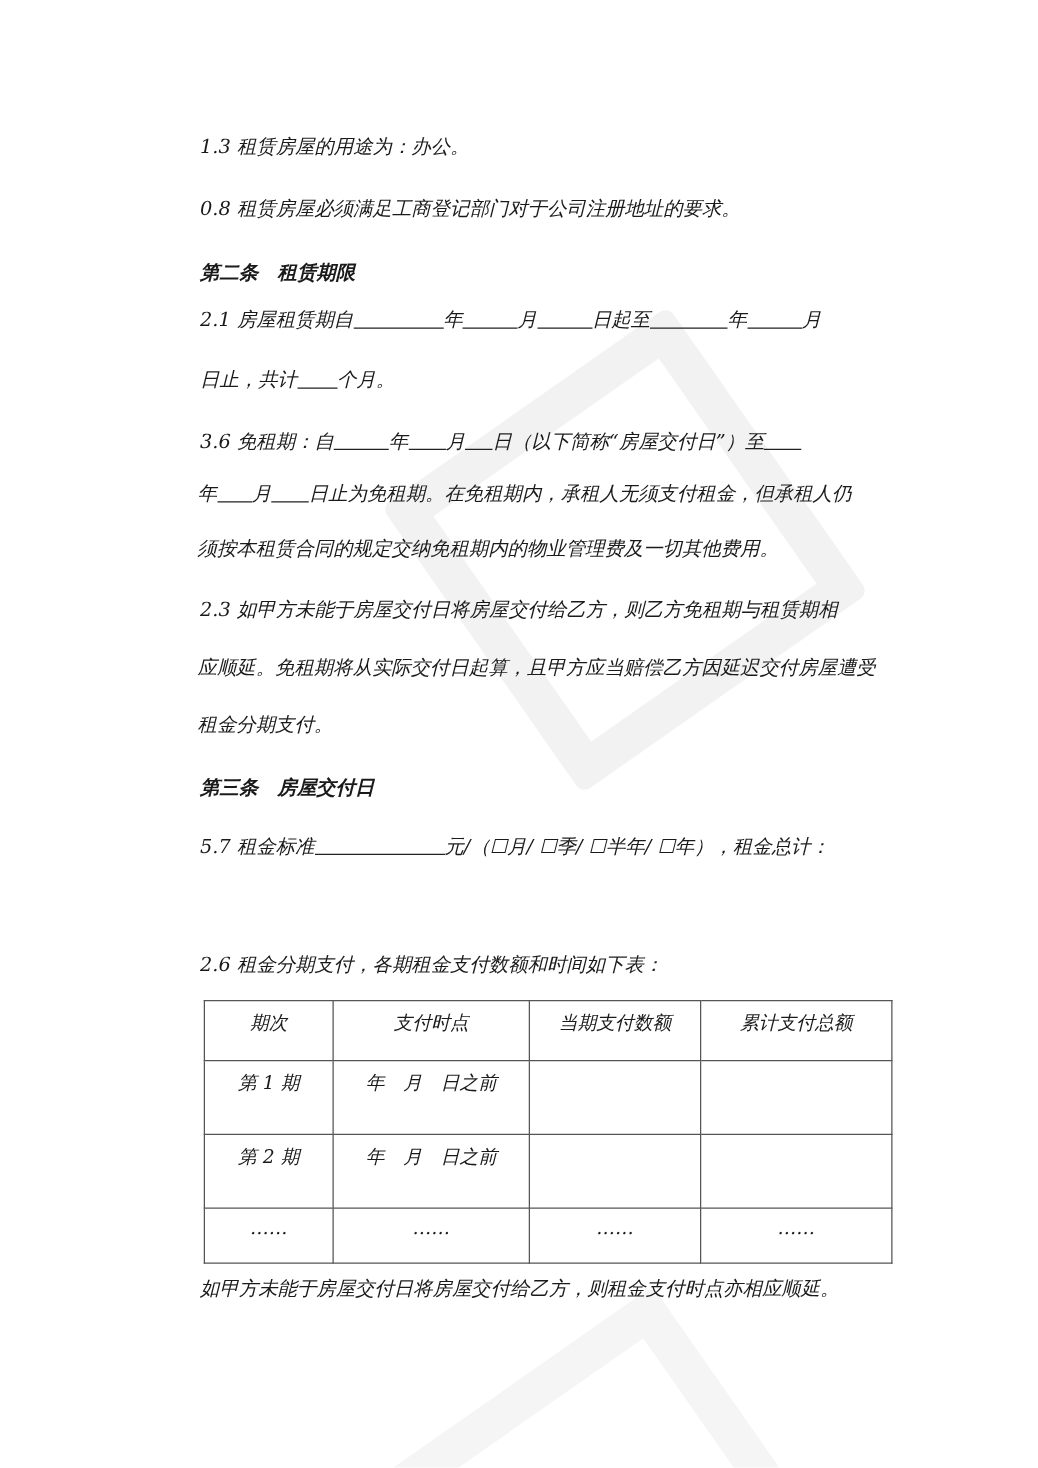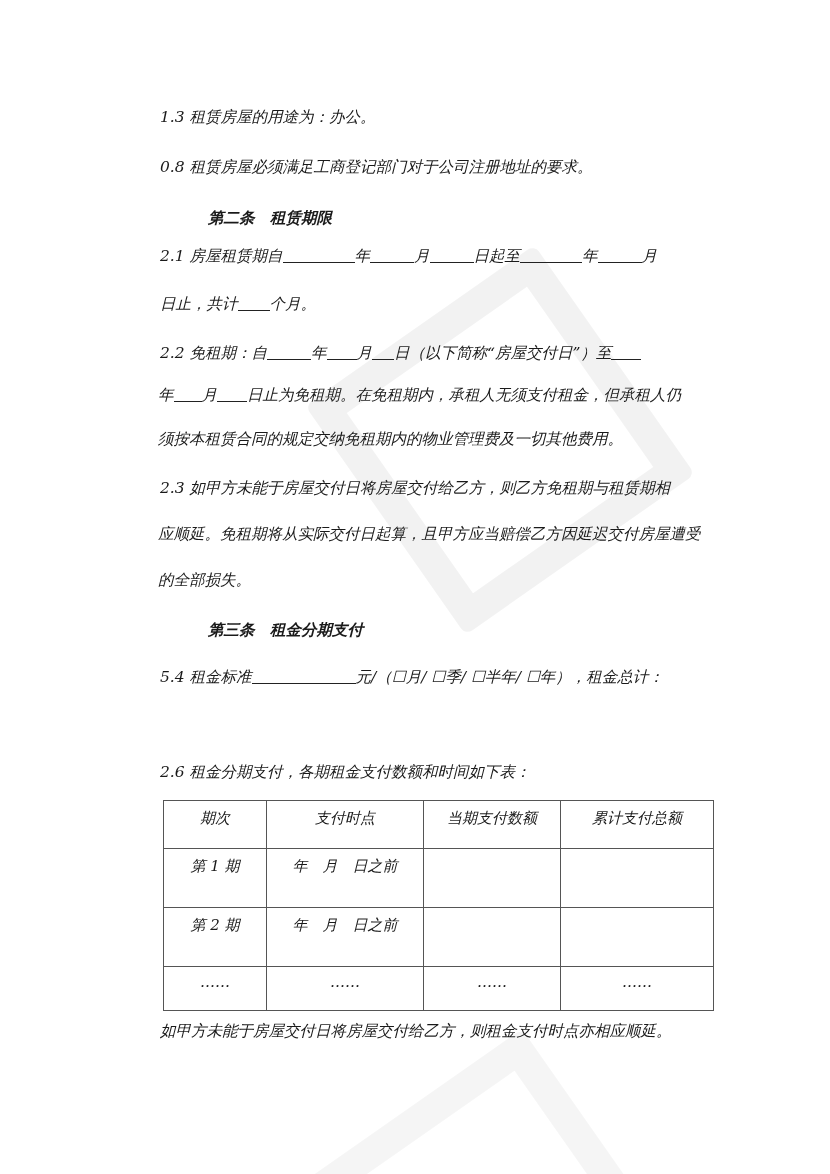--- a/index.html
+++ b/index.html
@@ -4,21 +4,21 @@
 <style>
   html, body { margin: 0; padding: 0; background: #ffffff; }
   body { width: 830px; height: 1174px; position: relative; overflow: hidden;
          font-family: "DejaVu Serif", "Liberation Serif", serif; color: #1a1a1a; }
   .page { position: absolute; left: 0; top: 0; width: 754px; height: 1174px; font-style: italic; }
   .watermark { position: absolute; left: 360px; top: 300px; width: 220px; height: 220px;
                transform: rotate(-35deg); opacity: 0.05; border: 30px solid #000; border-radius: 8px; }
   .watermark2 { position: absolute; left: 360px; top: 1080px; width: 200px; height: 200px;
                transform: rotate(-35deg); opacity: 0.04; border: 30px solid #000; border-radius: 8px; }
   .line { position: absolute; left: 160px; font-size: 15.5px; white-space: nowrap; line-height: 20px; }
-  .heading { font-weight: bold; margin-left: 48px; }
+  .heading { font-weight: bold; }
   .blank { display: inline-block; border-bottom: 1px solid #222; height: 16px; vertical-align: -2px; }
   table.pay { position: absolute; left: 163px; top: 800px; border-collapse: collapse;
               font-size: 15px; }
   table.pay td, table.pay th { border: 1.5px solid #555; font-weight: normal; text-align: center;
               vertical-align: top; padding-top: 8px; margin-top: 36px; }
   table.pay th { height: 38px; }
   table.pay td { height: 49px; }
   table.pay tr.dots td { height: 36px; padding-top: 6px; }
 </style>
 </head>
@@ -34,35 +34,35 @@
   <div class="line heading" style="top:208px">第二条　租赁期限</div>
 
   <div class="line" style="top:246px">
     <span>2.1  房屋租赁期自</span><span class="blank" style="width:72px"></span><span>年</span><span class="blank" style="width:44px"></span><span>月</span><span class="blank" style="width:44px"></span><span>日起至</span><span class="blank" style="width:62px"></span><span>年</span><span class="blank" style="width:44px"></span><span>月</span>
   </div>
   <div class="line" style="top:294px">
     <span>日止，共计</span><span class="blank" style="width:32px"></span><span>个月。</span>
   </div>
 
   <div class="line" style="top:343px">
-    <span>2.2 免租期：自</span><span class="blank" style="width:44px"></span><span>年</span><span class="blank" style="width:30px"></span><span>月</span><span class="blank" style="width:22px"></span><span>日（以下简称“房屋交付日”）至</span><span class="blank" style="width:30px"></span>
+    <span>3.6 免租期：自</span><span class="blank" style="width:44px"></span><span>年</span><span class="blank" style="width:30px"></span><span>月</span><span class="blank" style="width:22px"></span><span>日（以下简称“房屋交付日”）至</span><span class="blank" style="width:30px"></span>
   </div>
   <div class="line" style="top:385px;left:158px">
     <span>年</span><span class="blank" style="width:28px"></span><span>月</span><span class="blank" style="width:30px"></span><span>日止为免租期。在免租期内，承租人无须支付租金，但承租人仍</span>
   </div>
   <div class="line" style="top:429px;left:158px">须按本租赁合同的规定交纳免租期内的物业管理费及一切其他费用。</div>
 
   <div class="line" style="top:478px">2.3 如甲方未能于房屋交付日将房屋交付给乙方，则乙方免租期与租赁期相</div>
   <div class="line" style="top:524px;left:158px">应顺延。免租期将从实际交付日起算，且甲方应当赔偿乙方因延迟交付房屋遭受</div>
-  <div class="line" style="top:570px;left:158px">的全部损失。</div>
+  <div class="line" style="top:570px;left:158px">租金分期支付。</div>
 
-  <div class="line heading" style="top:620px">第三条　租金分期支付</div>
+  <div class="line heading" style="top:620px">第三条　房屋交付日</div>
 
   <div class="line" style="top:667px">
-    <span>5.4  租金标准</span><span class="blank" style="width:104px"></span><span>元/（☐月/ ☐季/ ☐半年/ ☐年），租金总计：</span>
+    <span>5.7  租金标准</span><span class="blank" style="width:104px"></span><span>元/（☐月/ ☐季/ ☐半年/ ☐年），租金总计：</span>
   </div>
 
   <div class="line" style="top:762px">2.6 租金分期支付，各期租金支付数额和时间如下表：</div>
 
   <table class="pay">
     <tbody>
         <tr>
       <th style="width:100px">期次</th>
       <th style="width:154px">支付时点</th>
       <th style="width:134px">当期支付数额</th>

